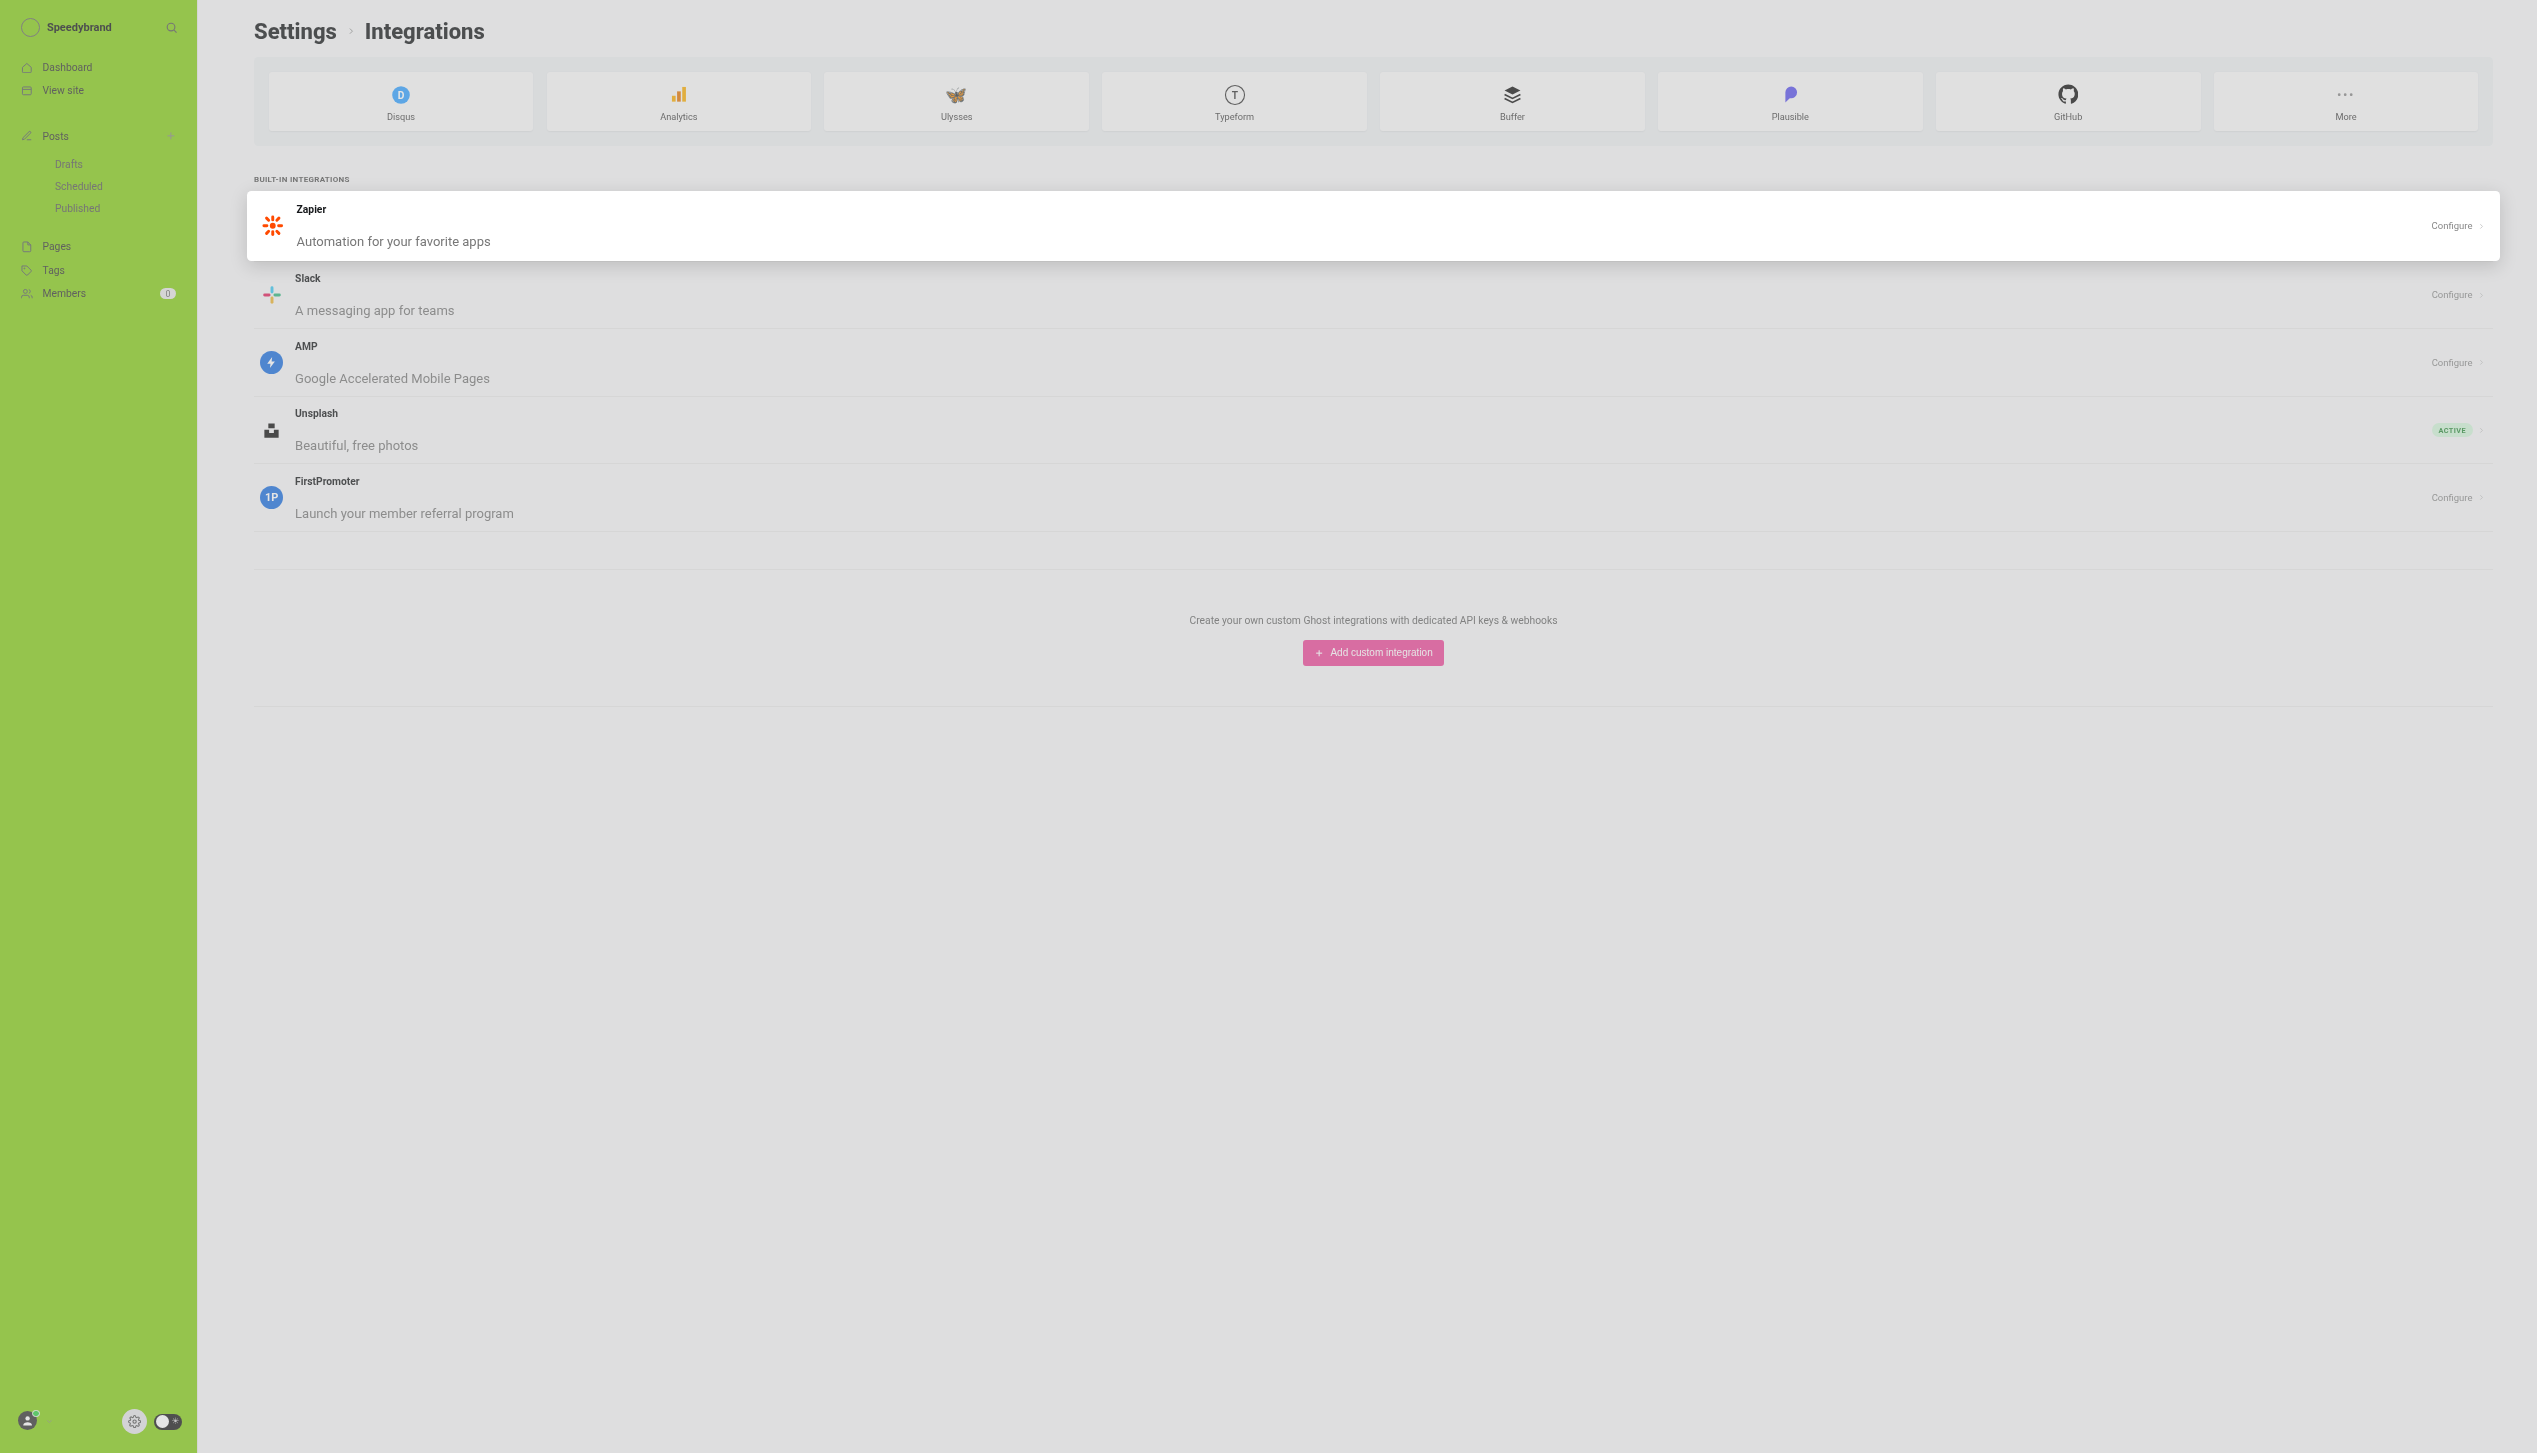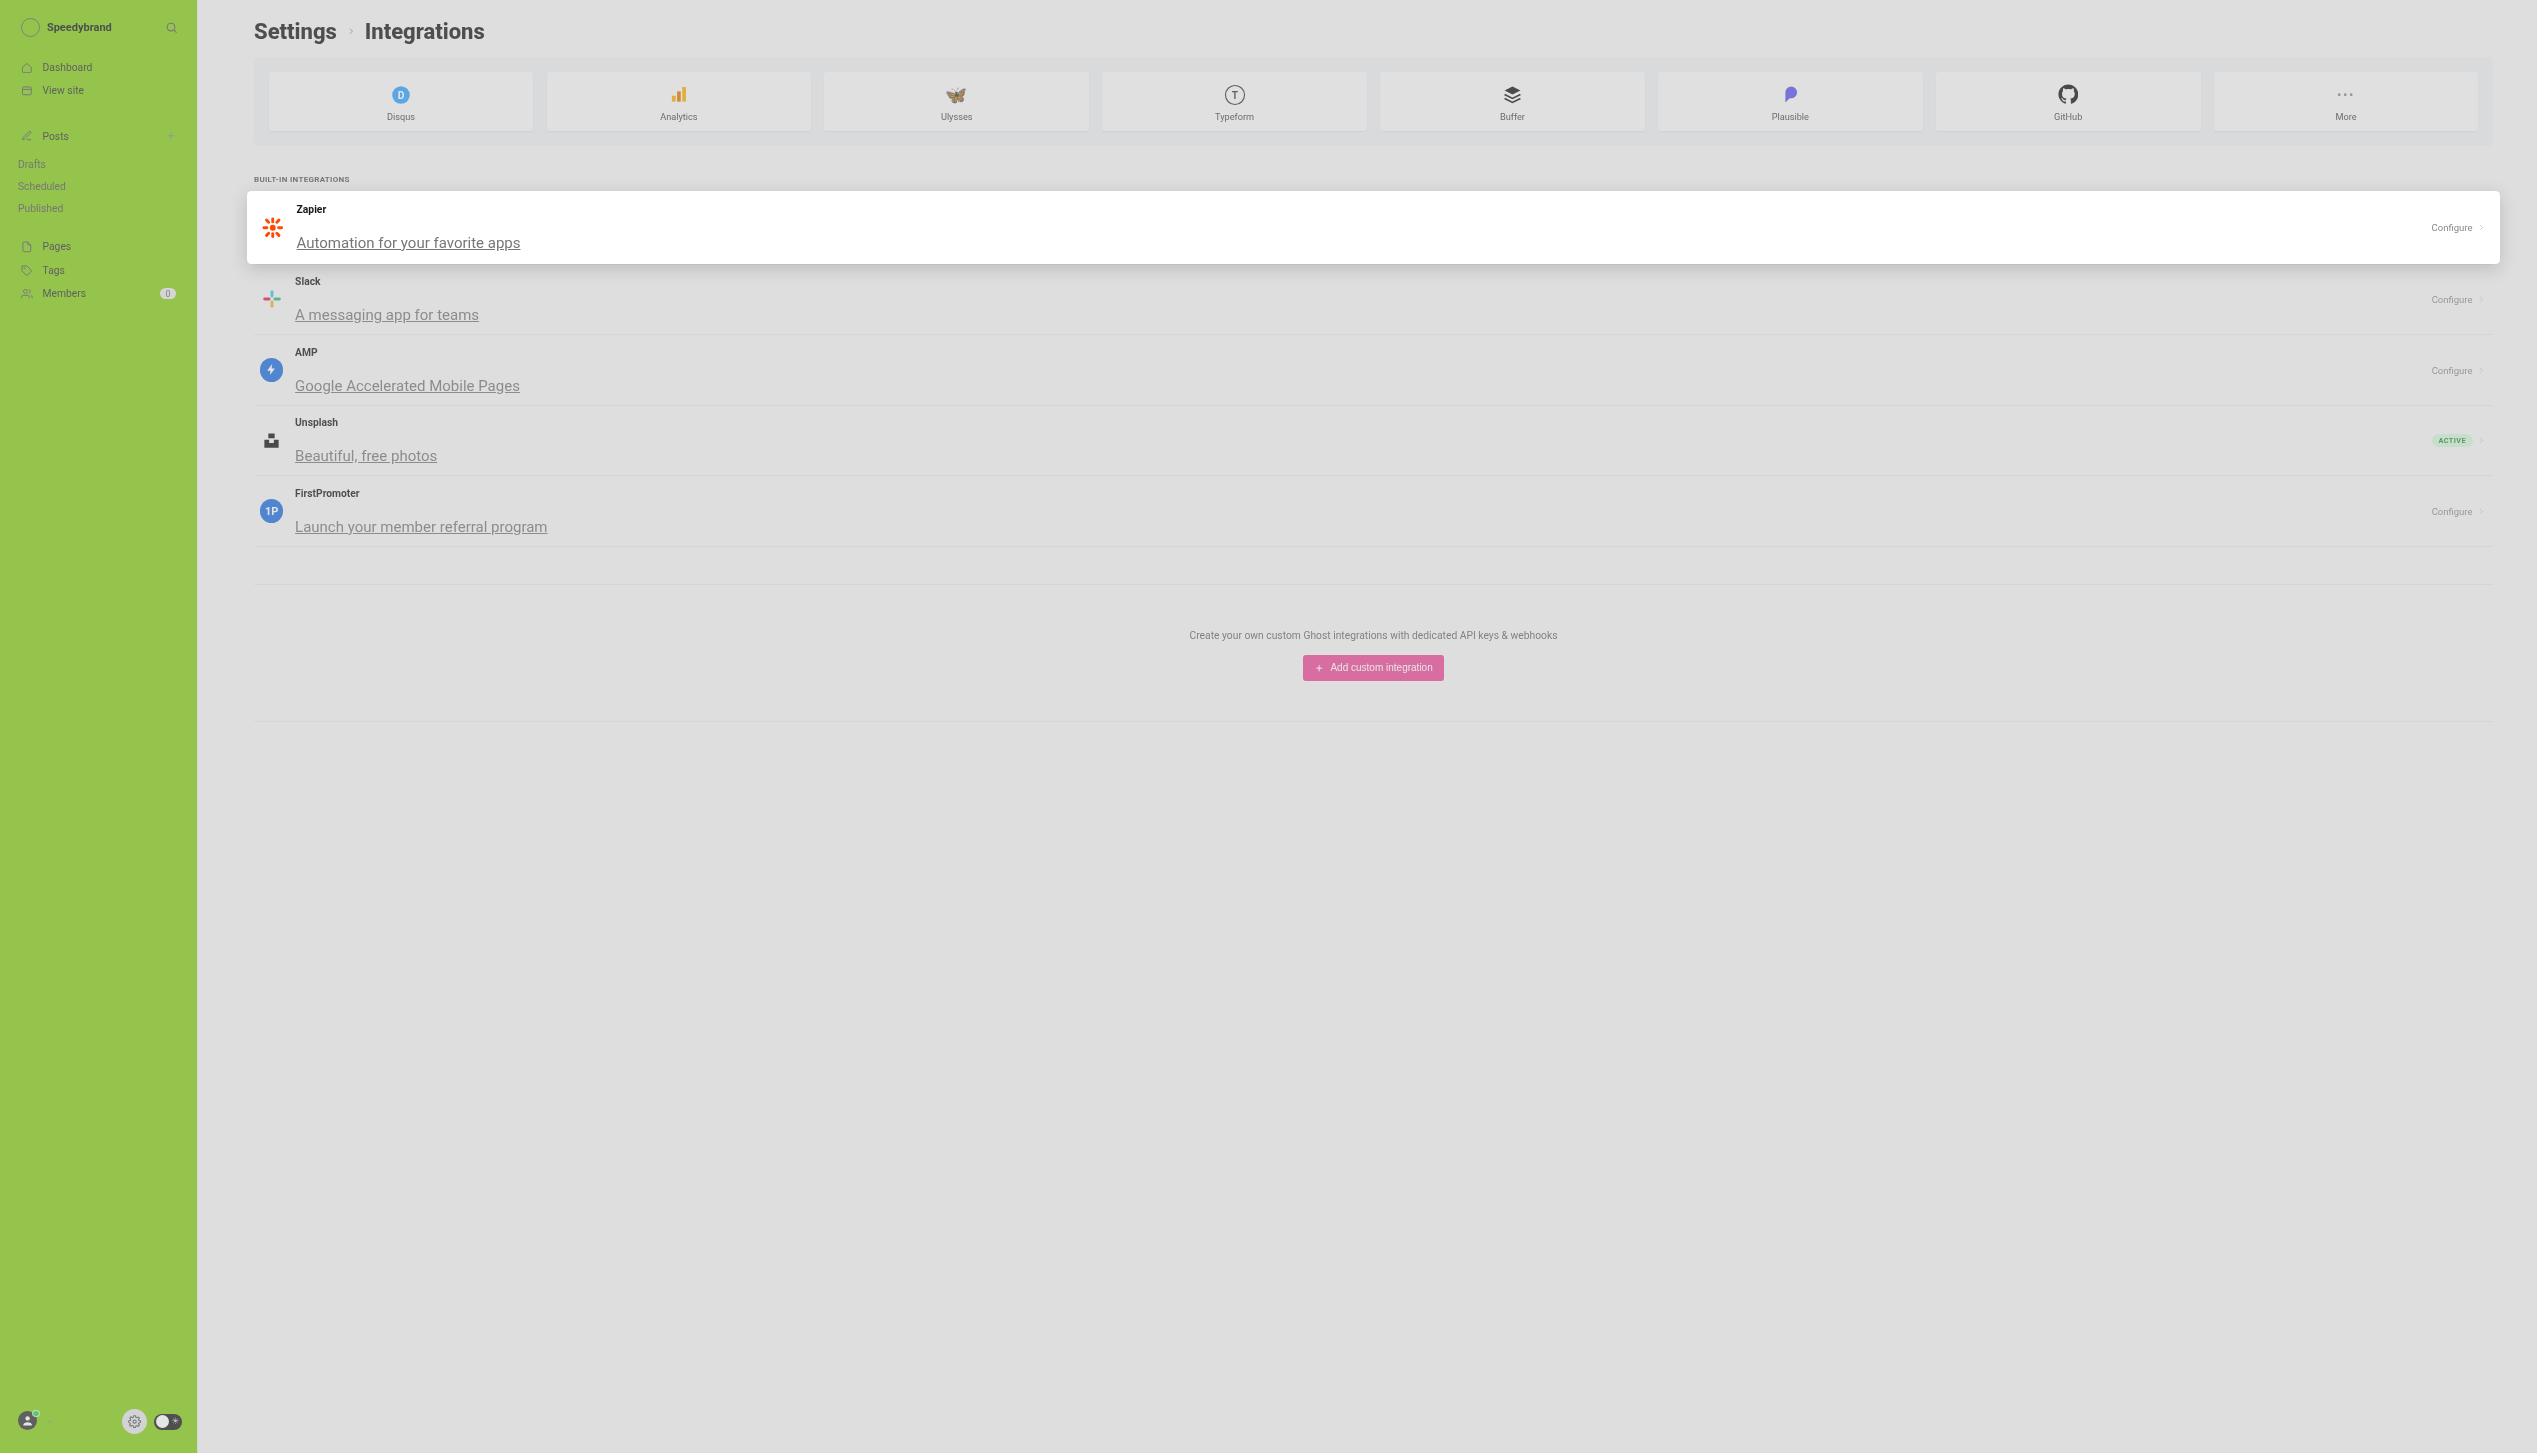--- a/index.html
+++ b/index.html
@@ -12,21 +12,21 @@
 
   
   .sidebar { width: 198px; flex-shrink: 0; background: #84cc16; border-right: 0.7px solid #e6e6e6; display: flex; flex-direction: column; padding: 17.6px 0 11.7px 0; position: relative; }
   .sidebar .site-row { display: flex; align-items: center; gap: 7.3px; padding: 0 17.6px 13.2px 20.6px; }
   .sidebar .site-logo { width: 19px; height: 19px; border-radius: 50%; border: 1.5px solid #666; }
   .sidebar .site-name { font-weight: 700; font-size: 11px; }
   .sidebar .search-btn { margin-left: auto; width: 14.7px; height: 14.7px; display:flex; align-items:center; justify-content:center; color:#555; cursor:pointer;}
   .nav-list { list-style: none; padding: 5.9px 5.9px; }
   .nav-item { display: flex; align-items: center; gap: 8.8px; padding: 5.1px 14.7px; border-radius: 2.9px; cursor: pointer; color: #333; }
   .nav-item .icon { width: 13.2px; height: 13.2px; color: #54595e; display:flex; align-items:center; justify-content:center;}
-  .nav-sub { list-style:none; padding-left: 18px; }
+  .nav-sub { list-style:none; padding-left: 55px; }
   .nav-sub li { padding: 4.4px 0; color:#555; cursor:pointer;}
   .nav-item.has-plus .plus { margin-left:auto; color:#888; }
   .nav-item .badge { margin-left:auto; background:#e6e6e6; color:#666; font-size:8.8px; padding:0.7px 5.9px; border-radius:7.3px;}
   .spacer { height: 10.3px; }
   .sidebar-footer { margin-top:auto; display:flex; align-items:center; gap:7.3px; padding: 0 14.7px 7.3px 17.6px;}
   .avatar-wrap { position: relative; width: 20.6px; height: 20.6px; }
   .avatar { width:19px; height:19px; border-radius:50%; background:#333; display:flex; align-items:center; justify-content:center; color:#fff; }
   .avatar svg { width: 13.2px; height: 13.2px; }
   .presence-dot { position:absolute; top:-1.5px; right:-1.5px; width:7.3px; height:7.3px; background:#30cf43; border:1.5px solid #f4f5f6; border-radius:50%; }
   .avatar-caret { color:#888; }
@@ -47,21 +47,21 @@
   .gallery-card .g-label { font-size:9.2px; color:#444;}
   .more-dots { letter-spacing:1.5px; color:#888; font-size:13.2px; }
 
   .section-title { font-size:8px; font-weight:700; letter-spacing:0.3px; text-transform:uppercase; color:#555; padding:0 0 7.3px 0;}
   .int-list { display:flex; flex-direction:column;}
   .int-row { display:flex; align-items:center; gap:11.7px; padding:10.3px 7.3px 10.3px 5.9px; border-top:0.7px solid #e8e8e8; cursor:pointer; position:relative;}
   .int-row.highlighted { background:#fff; border-radius:4.4px; box-shadow:0 4.4px 17.6px rgba(0,0,0,0.15); z-index:10; border-top:none; margin:0 -7.3px; padding:11.7px 14.7px;}
   .int-icon { width:23.5px; height:23.5px; border-radius:4.4px; display:flex; align-items:center; justify-content:center; flex-shrink:0;}
   .int-text { display:flex; flex-direction:column; gap:18px;}
   .int-name { font-weight:700; font-size:10.3px;}
-  .int-desc { font-size:15px; color:#777;text-decoration:underline;}
+  .int-desc { font-size:13px; color:#777;}
   .int-action { margin-left:auto; font-size:9.5px; color:#888; display:flex; align-items:center; gap:4.4px;}
   .int-action .chev-sm{ color:#bbb;}
   .active-badge { background:#d2f5d9; color:#2a8a3a; font-size:7.3px; font-weight:700; letter-spacing:0.4px; padding:2.2px 6.6px; border-radius:7.3px;}
 
   .section-block { margin-top:37px; }
   .custom-empty { text-align:center; color:#666; margin-top:29px; border-top:0.7px solid #e8e8e8; padding-top:44px;}
   .add-btn { margin-top:13.2px; display:inline-flex; align-items:center; gap:5.9px; background:#ec4899; color:#fff; border:none; padding:7.3px 11.7px; font-size:10px; font-weight:500; border-radius:2.9px; cursor:pointer;}
   .divider-bottom { border-top:0.7px solid #e8e8e8; margin-top:40px;}
 
   svg { display:block; }

